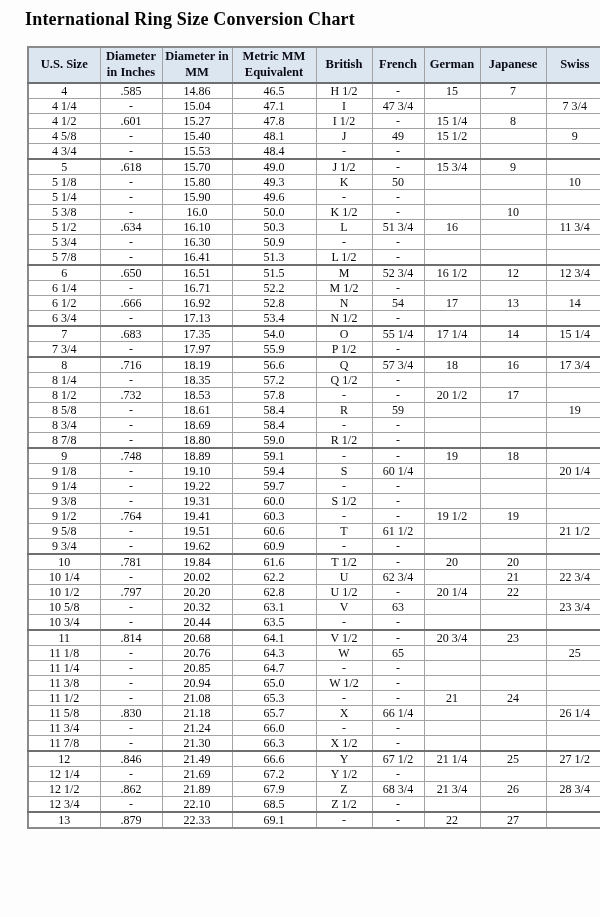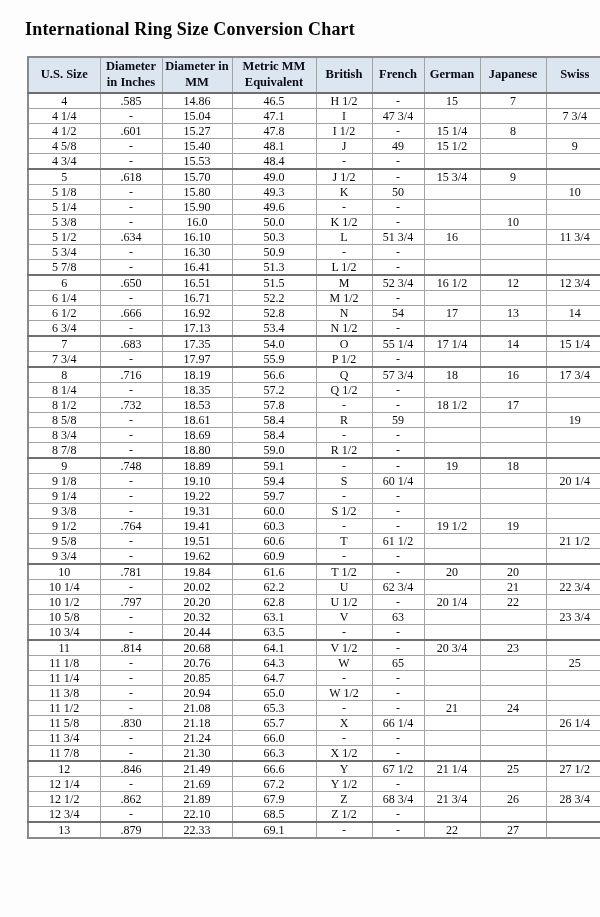--- a/index.html
+++ b/index.html
@@ -19,21 +19,21 @@
     color: var(--text);
   }
   .page {
     width: 600px;
     height: 917px;
     overflow: hidden;
   }
   h1.title {
     font-size: 18px;
     font-weight: bold;
-    margin: 19px 0 16px 25px;
+    margin: 9px 0 16px 25px;
     letter-spacing: 0.2px;
     color: #050505;
   }
   table.ring-table {
     border-collapse: collapse;
     table-layout: fixed;
     width: 576px;
     margin-left: 27px;
     border: 2px solid var(--border-outer);
   }
@@ -317,21 +317,21 @@
           <td></td>
           <td></td>
         </tr>
         <tr>
           <td>8 1/2</td>
           <td>.732</td>
           <td>18.53</td>
           <td>57.8</td>
           <td>-</td>
           <td>-</td>
-          <td>18 1/2</td>
+          <td>20 1/2</td>
           <td>17</td>
           <td></td>
         </tr>
         <tr>
           <td>8 5/8</td>
           <td>-</td>
           <td>18.61</td>
           <td>58.4</td>
           <td>R</td>
           <td>59</td>

